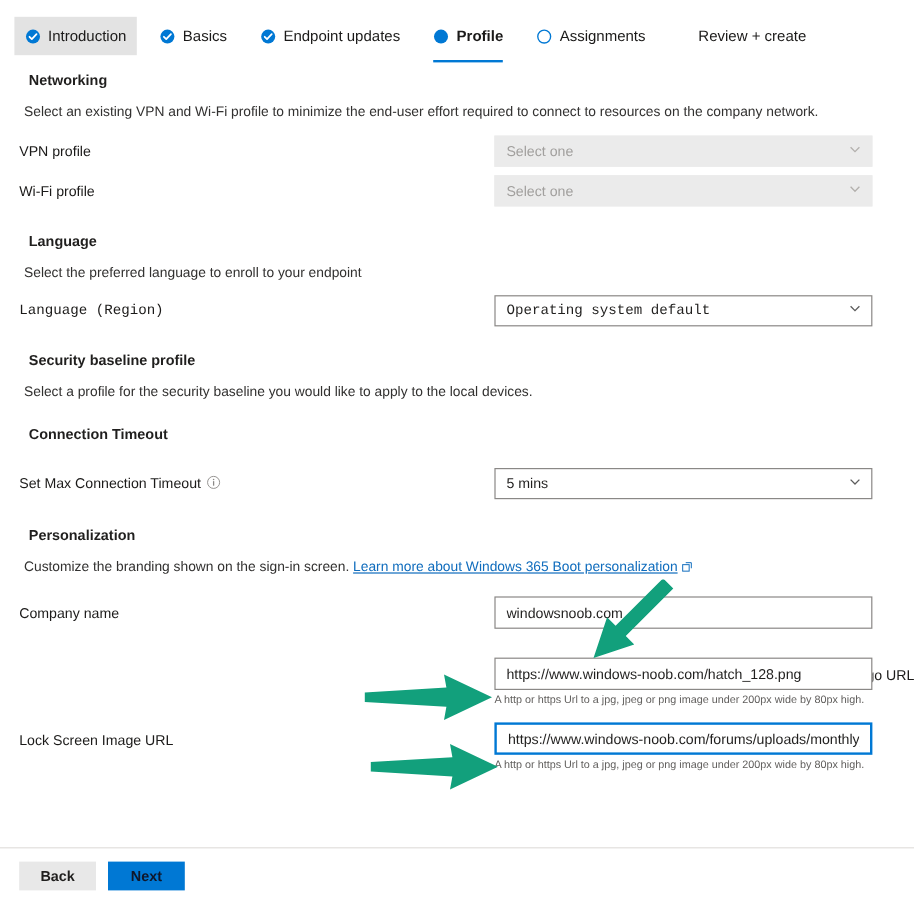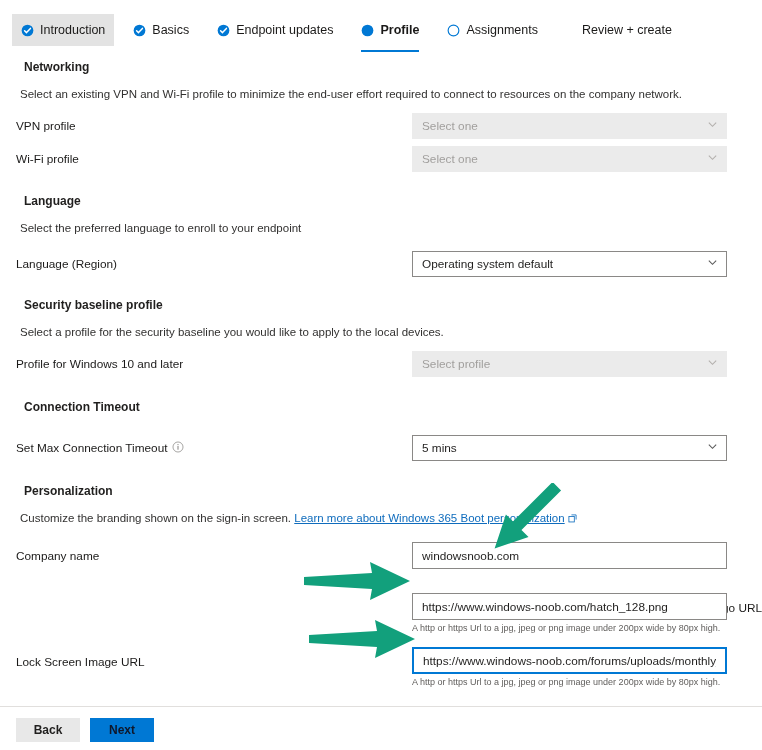--- a/index.html
+++ b/index.html
@@ -220,50 +220,37 @@
                 <path d="M2 4 L6 8 L10 4" stroke="#b3b0ad" stroke-width="1.2" fill="none"></path>
               </svg>
           </span>
         </div>
       </div>
     </div>
 
     <div class="sec-title" style="margin-top:21px;">Language</div>
     <div class="sec-desc" style="margin-top:14px;">Select the preferred language to enroll to your endpoint</div>
 
-    <div class="row" style="height:28px; margin-top:16px;">
+    <div class="row" style="height:28px; margin-top:11px;font-family:Liberation Mono, monospace;">
       <span class="lbl">Language (Region)</span>
       <div class="fieldwrap" style="top:1px;">
         <div class="ddl">
           <span>Operating system default</span>
           <span class="chev">
             <svg viewBox="0 0 12 12" width="11" height="11">
                 <path d="M2 4 L6 8 L10 4" stroke="#5c5c5c" stroke-width="1.2" fill="none"></path>
               </svg>
           </span>
         </div>
       </div>
     </div>
 
     <div class="sec-title" style="margin-top:20px;">Security baseline profile</div>
     <div class="sec-desc" style="margin-top:14px;">Select a profile for the security baseline you would like to apply to the local devices.</div>
 
-    <div class="row" style="height:28px; margin-top:12px;">
-      <span class="lbl">Profile for Windows 10 and later</span>
-      <div class="fieldwrap" style="top:1px;">
-        <div class="ddl disabled">
-          <span>Select profile</span>
-          <span class="chev">
-            <svg viewBox="0 0 12 12" width="11" height="11">
-                <path d="M2 4 L6 8 L10 4" stroke="#b3b0ad" stroke-width="1.2" fill="none"></path>
-              </svg>
-          </span>
-        </div>
-      </div>
-    </div>
 
     <div class="sec-title" style="margin-top:22px;">Connection Timeout</div>
 
     <div class="row" style="height:28px; margin-top:20px;">
       <span class="lbl">
         <span>Set Max Connection Timeout</span>
         <span class="info-icon">
           <svg viewBox="0 0 16 16" width="12" height="12">
               <circle cx="8" cy="8" r="6.7" fill="none" stroke="#8a8886" stroke-width="1"></circle>
               <circle cx="8" cy="4.7" r="0.85" fill="#8a8886"></circle>

